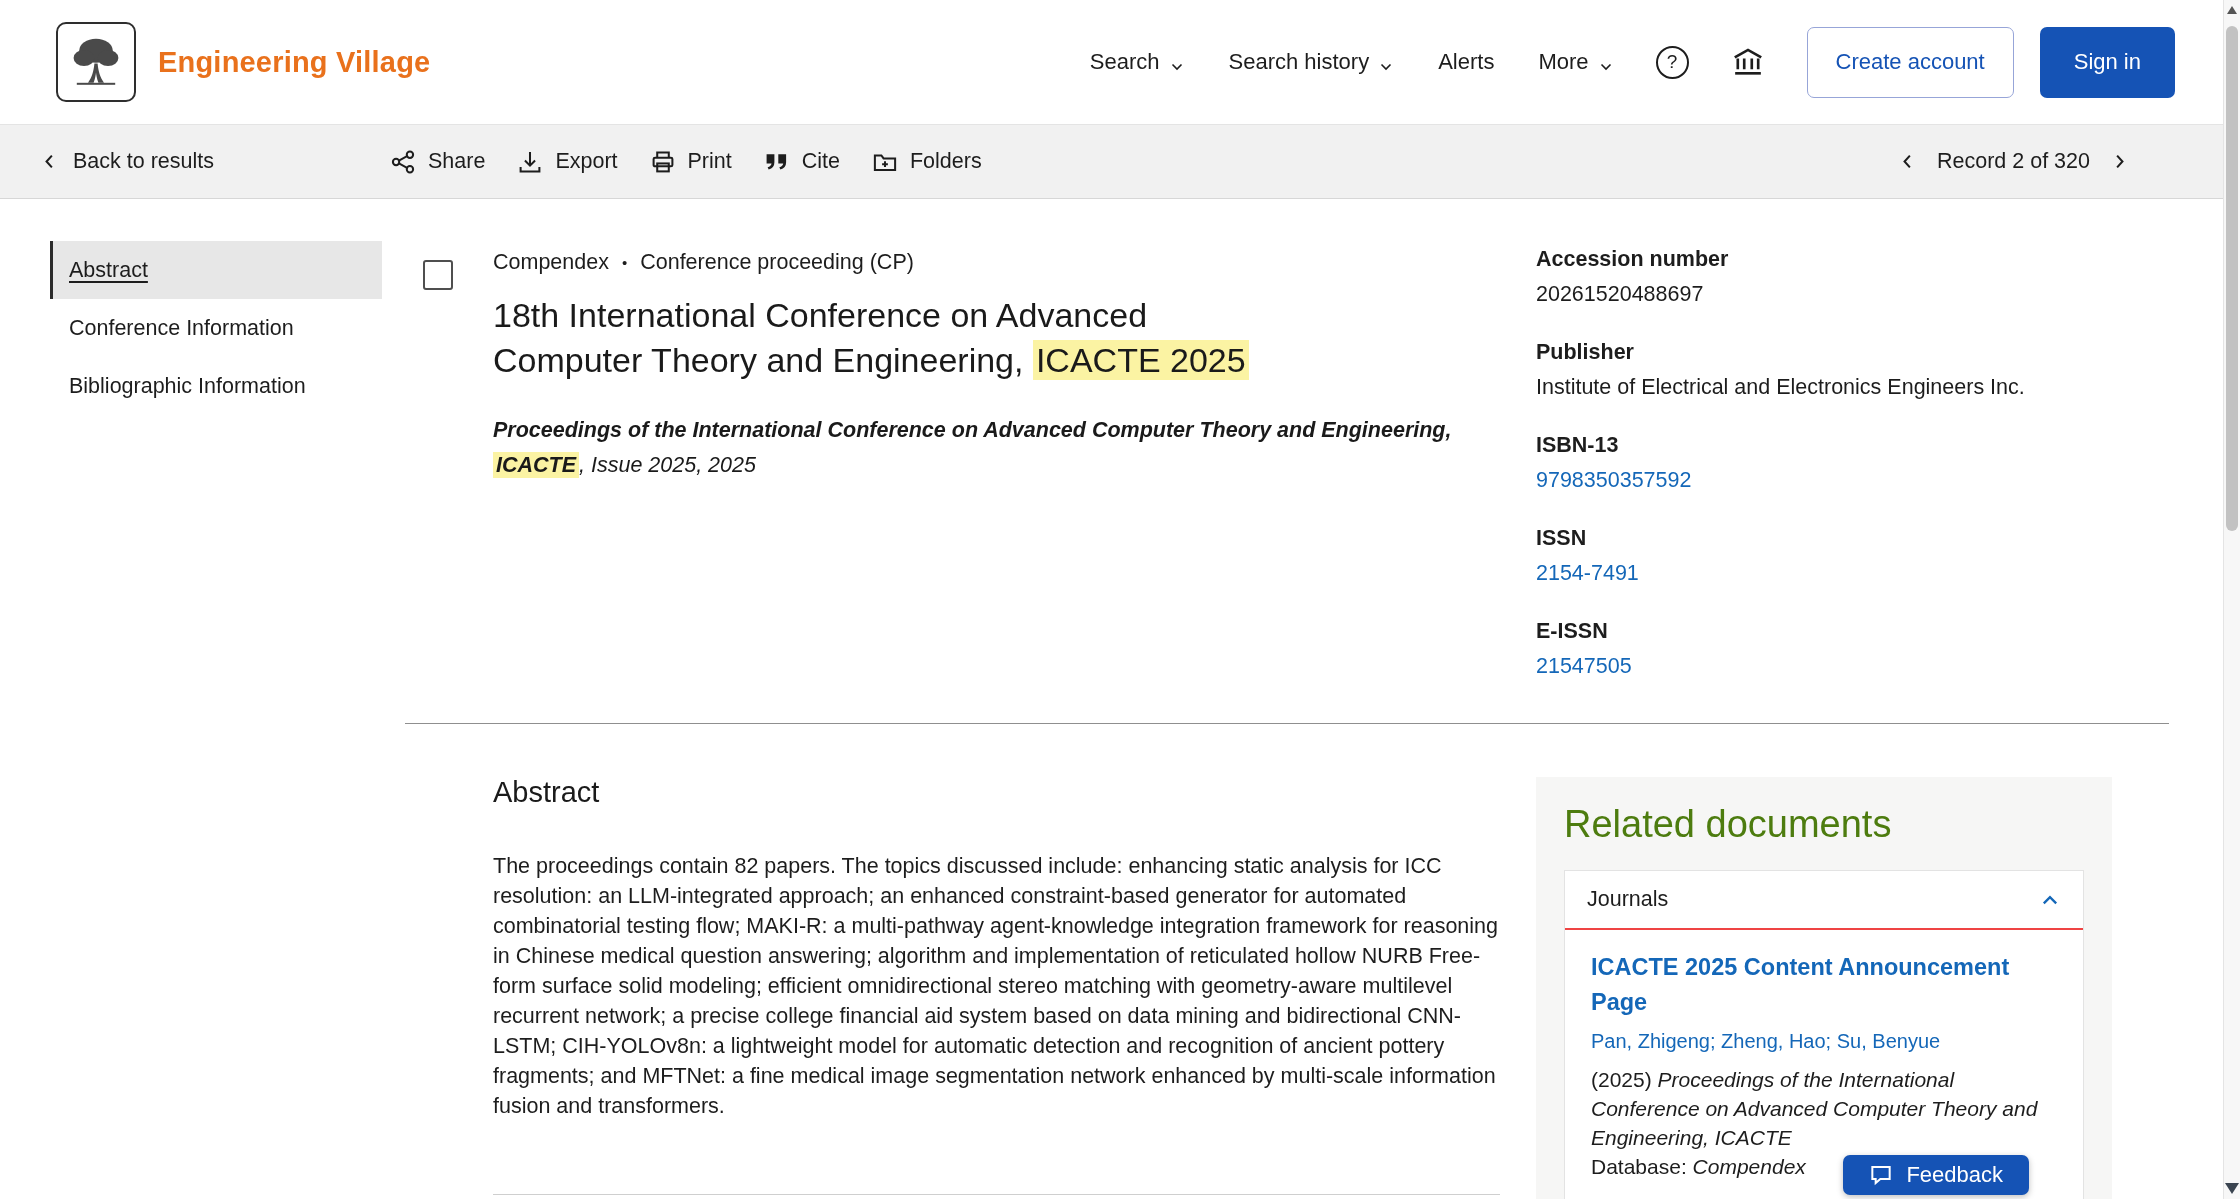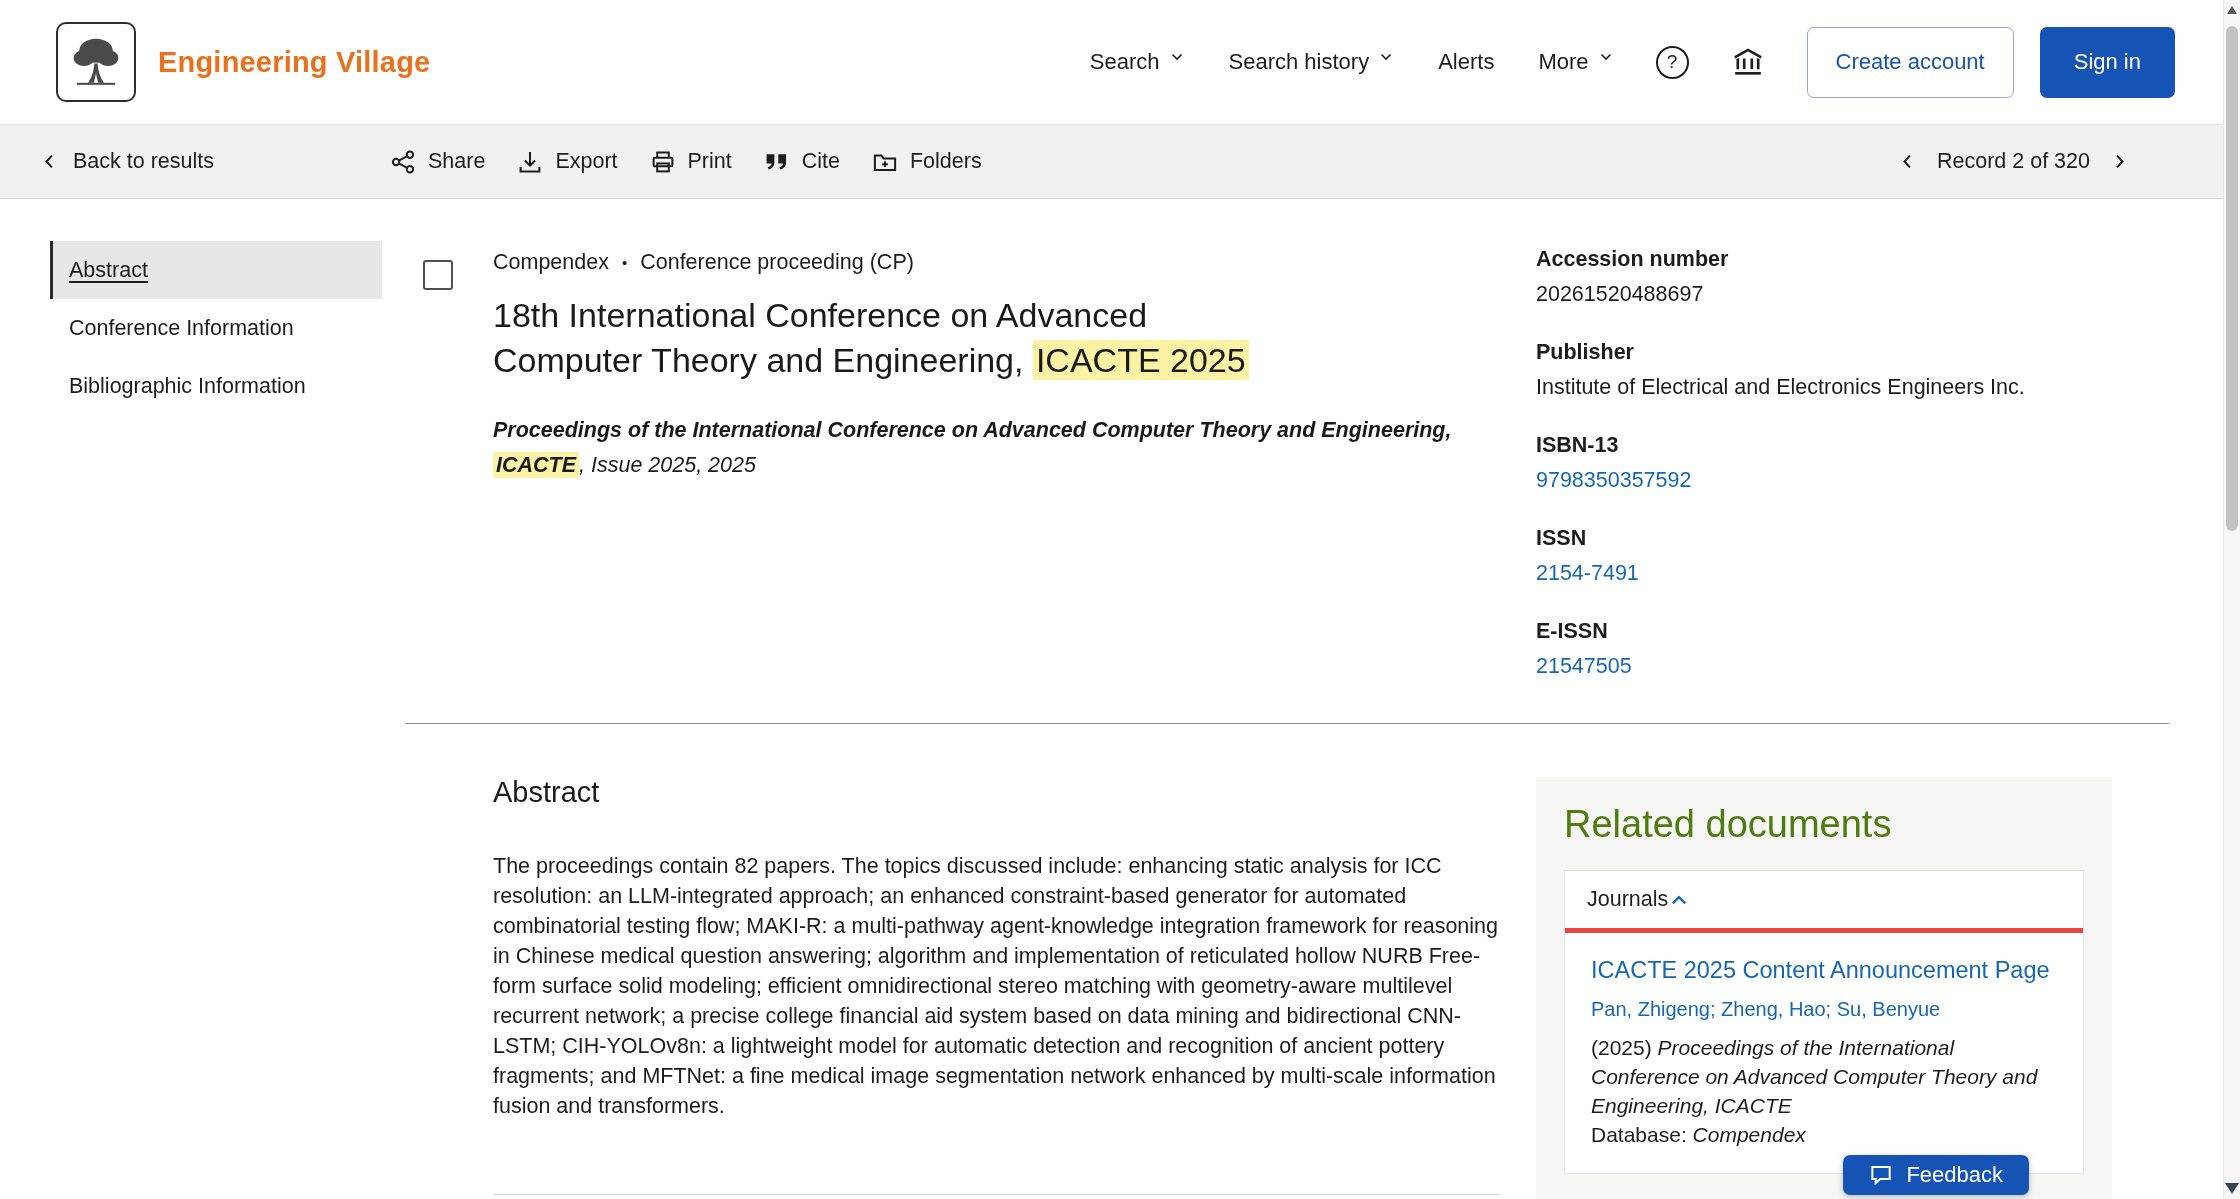--- a/index.html
+++ b/index.html
@@ -21,21 +21,21 @@
   
   .topbar{
     position:absolute;top:0;left:6px;right:17px;height:124px;
     display:flex;align-items:center;padding:0 48px 0 50px;background:#fff;
   }
   .brand-wrap{display:flex;align-items:center;gap:22px;cursor:pointer;}
   .logo{width:80px;height:80px;border:2px solid #2e2e2e;border-radius:10px;
         display:flex;align-items:center;justify-content:center;background:#fff;}
   .brand-text{font-size:29px;font-weight:600;color:var(--brand);letter-spacing:.2px;}
   .topnav{margin-left:auto;display:flex;align-items:center;gap:44px;font-size:22px;}
-  .navitem{display:flex;align-items:flex-start;gap:9px;cursor:pointer;white-space:nowrap;}
+  .navitem{display:flex;align-items:flex-end;gap:9px;cursor:pointer;white-space:nowrap;}
   .chev{display:flex;align-items:center;color:#1d1d1d;}
   .iconbtn{background:none;border:none;padding:0;margin-left:42px;cursor:pointer;color:#1d1d1d;display:flex;align-items:center;}
   .help-circle{width:33px;height:33px;border:2px solid #1d1d1d;border-radius:50%;
     display:flex;align-items:center;justify-content:center;font-size:19px;font-weight:400;}
   .btn{height:71px;border-radius:7px;font-size:22px;cursor:pointer;
        font-family:inherit;display:flex;align-items:center;justify-content:center;}
   .btn.outline{margin-left:42px;padding:0 28px;background:#fff;color:var(--btn);border:1px solid #97a5d8;}
   .btn.solid{margin-left:26px;padding:0 34px;background:var(--btn);color:#fff;border:none;}
 
   
@@ -82,24 +82,24 @@
 
   .abstract-block{position:absolute;left:493px;top:560px;width:1007px;}
   .abstract-h{font-size:29px;font-weight:400;color:#1a1a1a;margin:0 0 42px 0;}
   .abstract-p{font-size:21.5px;line-height:30px;margin:0;color:#1d1d1d;}
 
   
   .related{position:absolute;left:1536px;top:561px;width:576px;height:480px;
     background:#f6f6f5;padding:26px 28px;}
   .related-h{font-size:38px;font-weight:400;color:#4d7c0f;margin:0 0 24px 0;}
   .rel-card{background:#fff;border:1px solid #e3e3e3;}
-  .rel-sec{display:flex;align-items:center;
-    padding:16px 22px;font-size:21.5px;border-bottom:5px solid #ef4444;cursor:pointer;}
+  .rel-sec{display:flex;align-items:center;justify-content:space-between;
+    padding:16px 22px;font-size:21.5px;border-bottom:2px solid #ef4444;cursor:pointer;}
   .rel-doc{padding:20px 26px 24px 26px;}
-  .rel-title{font-size:23.5px;line-height:35px;font-weight:400;color:var(--link);cursor:pointer;}
+  .rel-title{font-size:23.5px;line-height:35px;font-weight:700;color:var(--link);cursor:pointer;}
   .rel-authors{margin-top:10px;font-size:20px;color:var(--link);cursor:pointer;}
   .rel-cite{margin-top:12px;font-size:21px;line-height:29px;}
   .ital{font-style:italic;}
   .rel-db{font-size:21px;line-height:29px;}
 
   
   .feedback{position:absolute;right:211px;bottom:4px;height:40px;padding:0 26px;
     background:var(--btn);color:#fff;border:none;border-radius:7px;font-size:22px;
     font-family:inherit;display:flex;align-items:center;gap:13px;cursor:pointer;z-index:20;
     box-shadow:0 2px 6px rgba(0,0,0,.25);}

